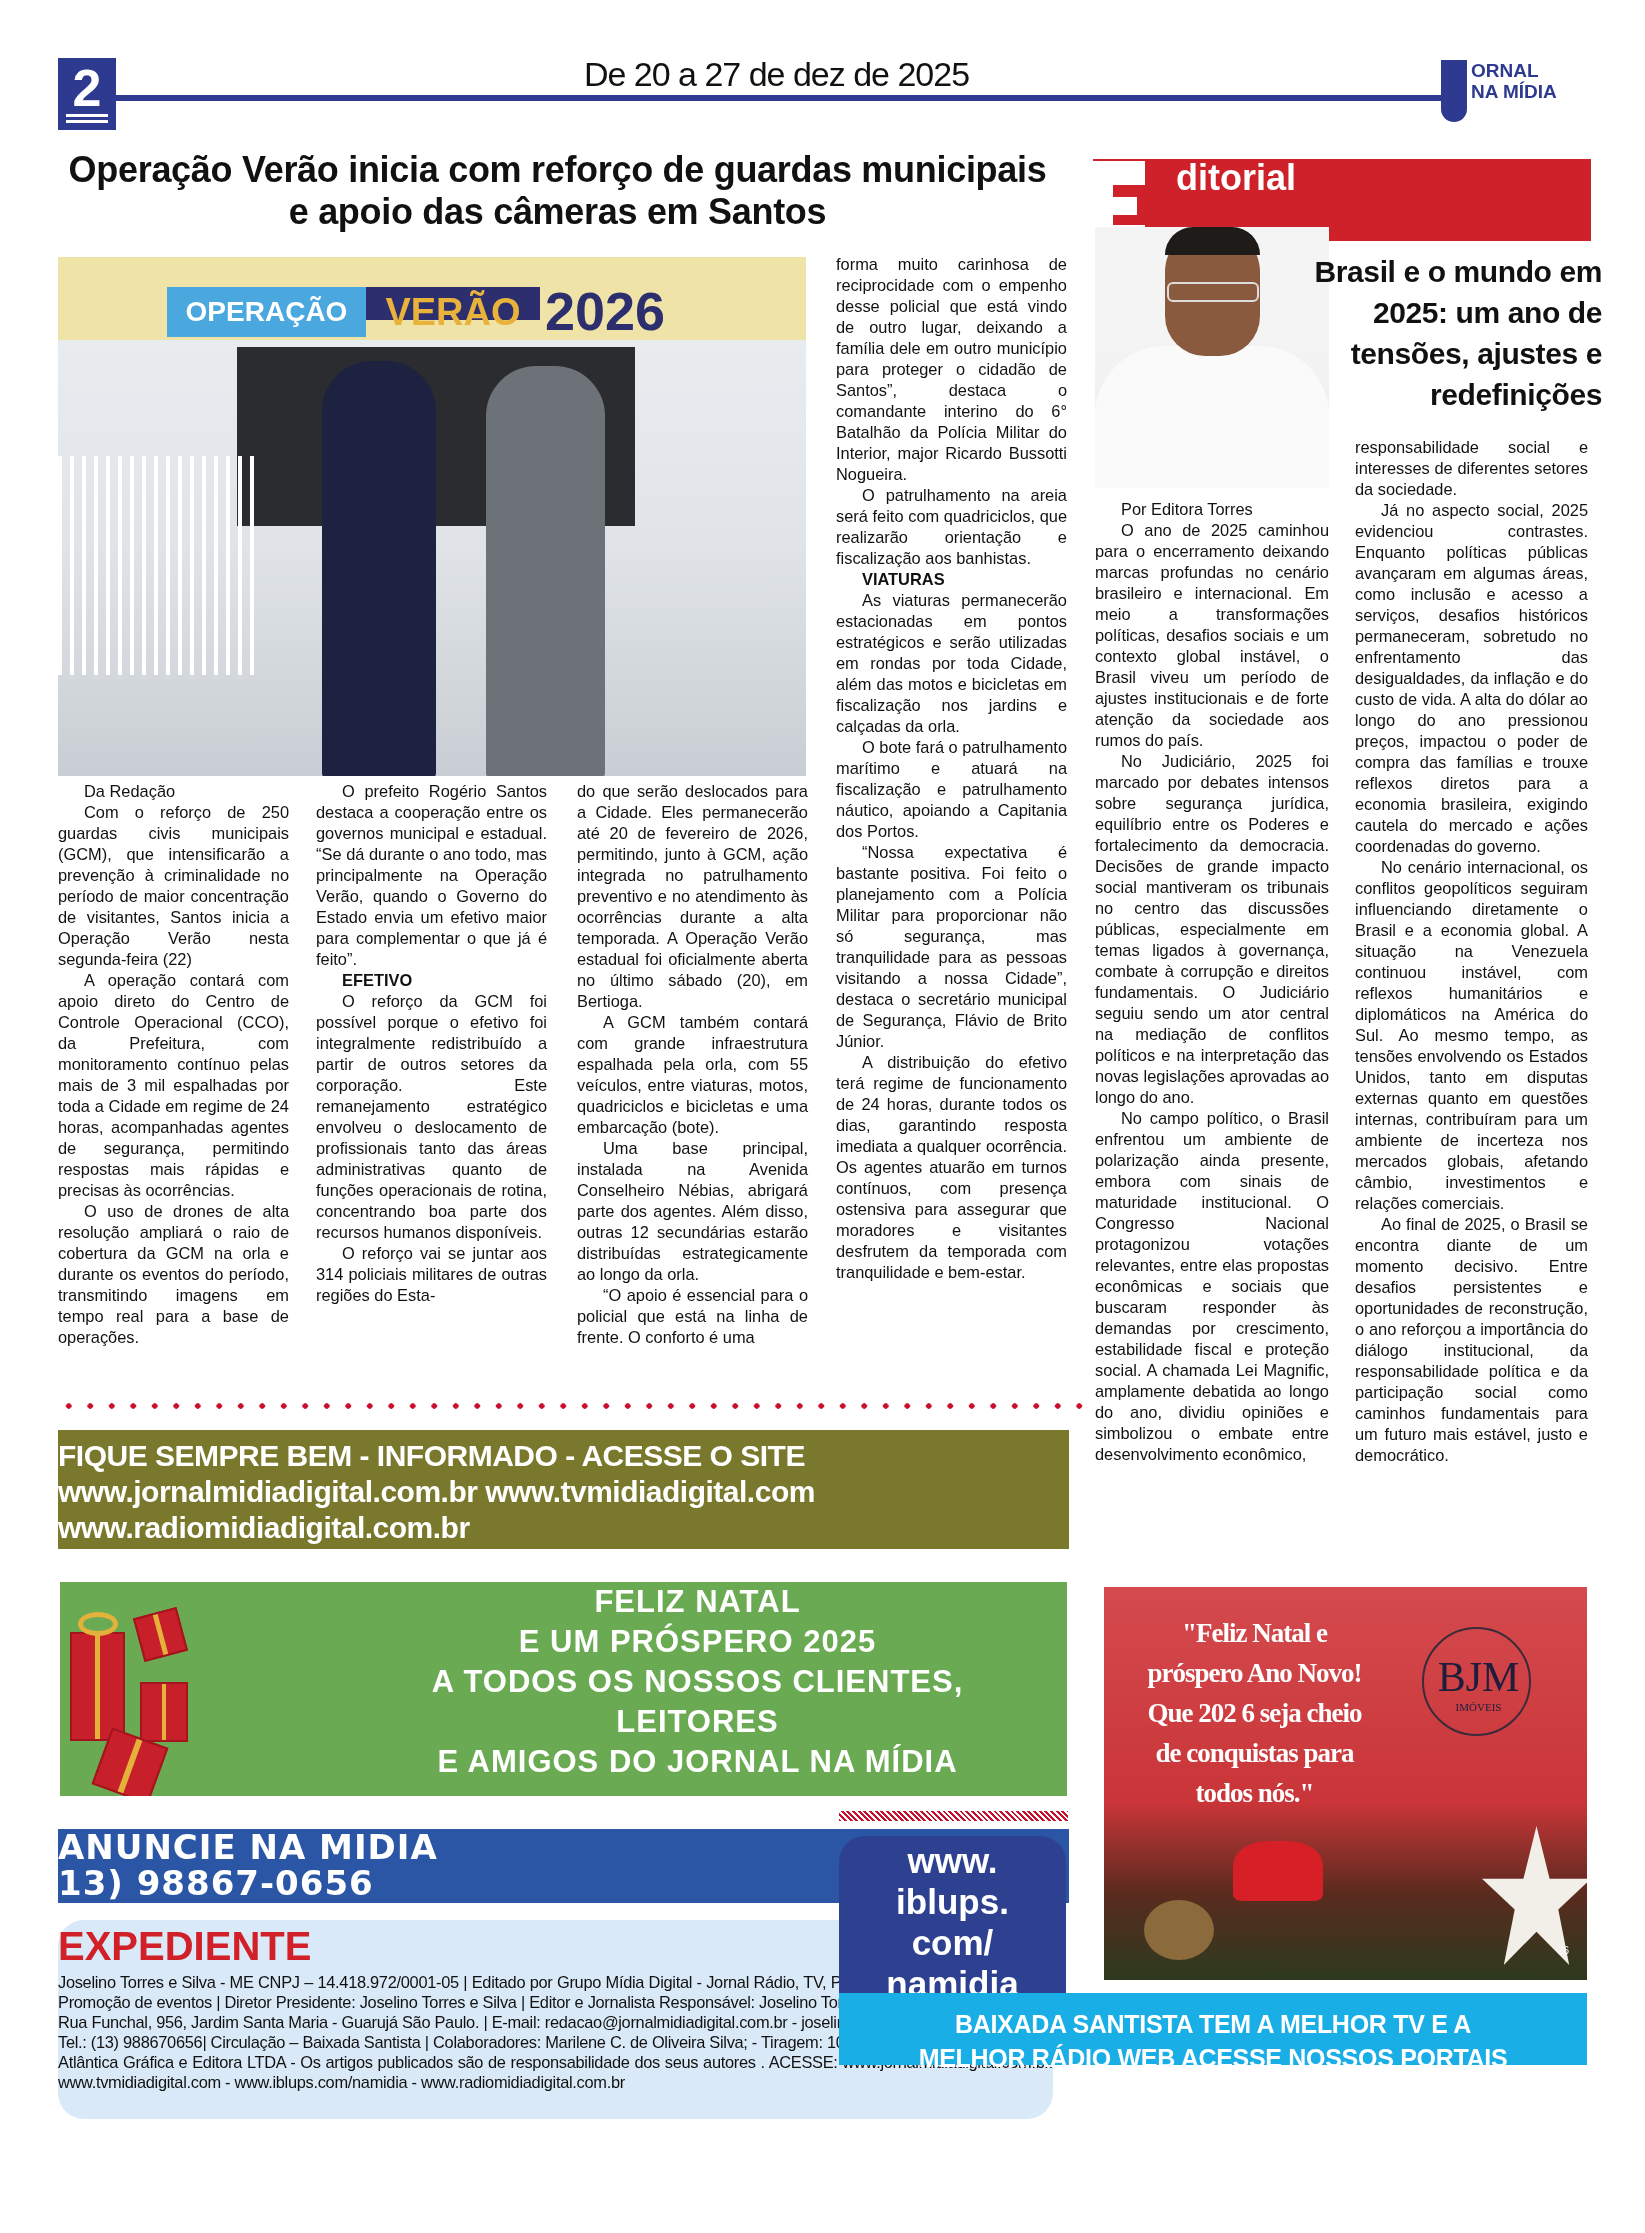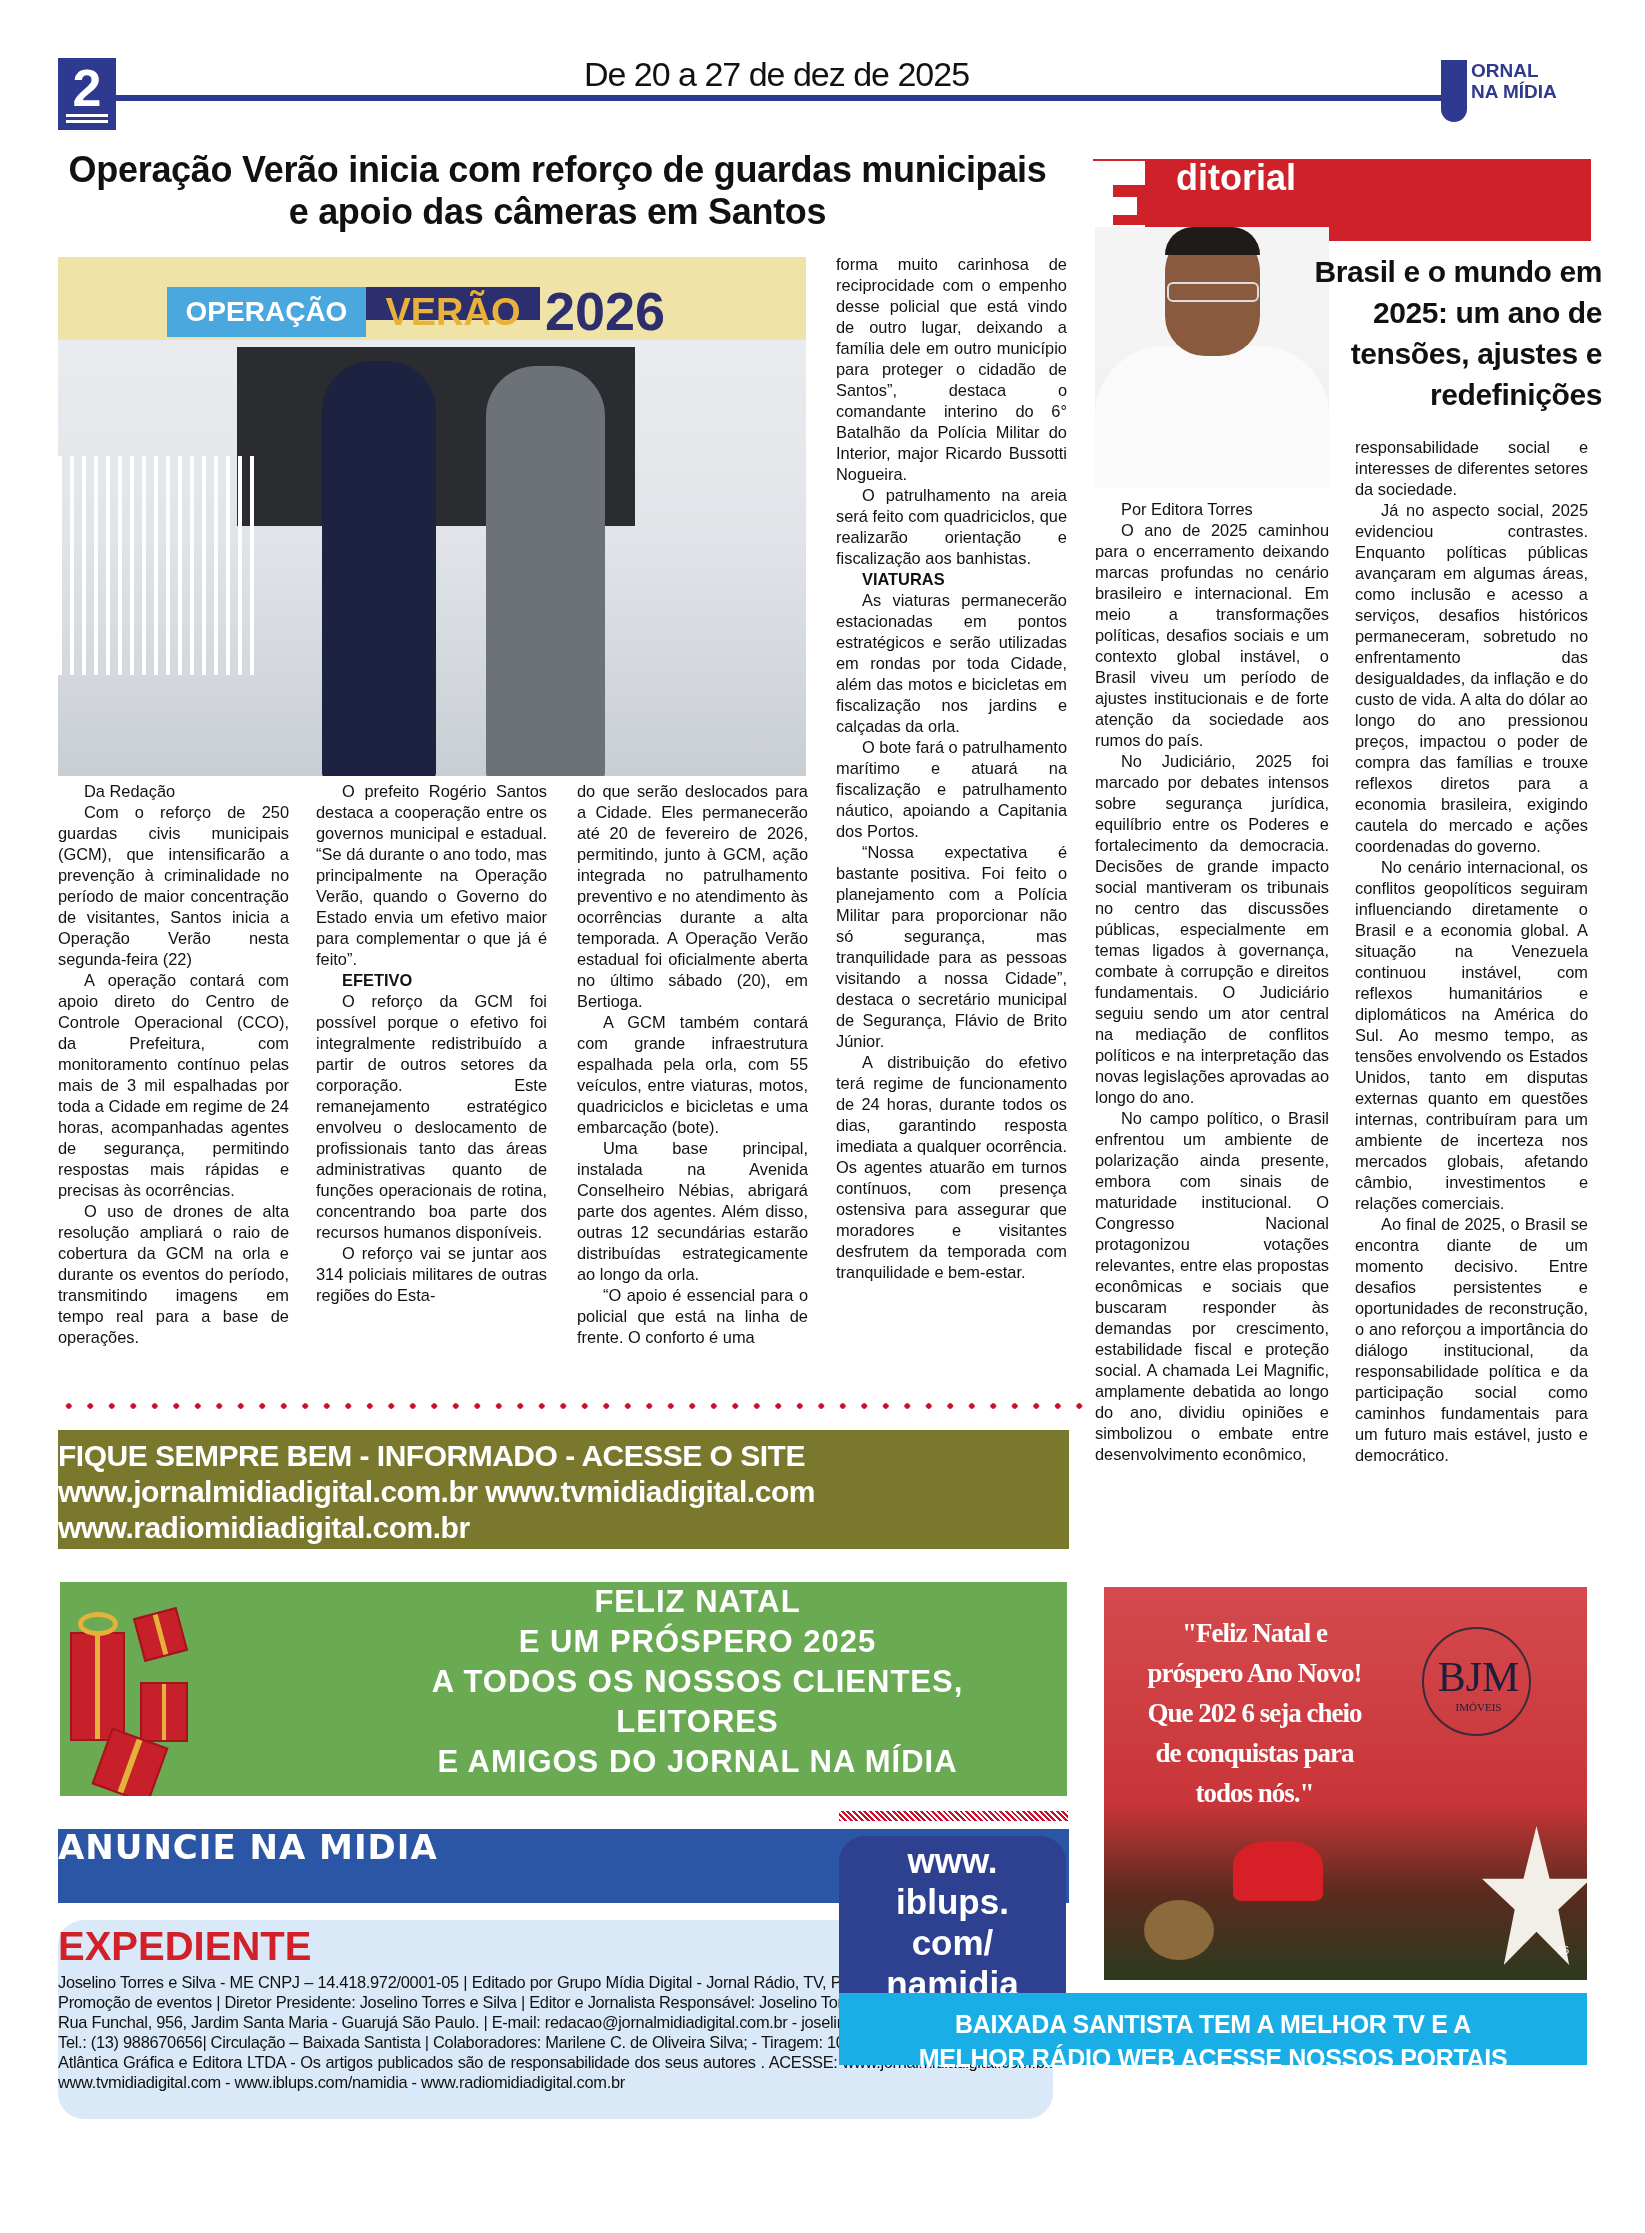--- a/index.html
+++ b/index.html
@@ -169,20 +169,21 @@
     <div>A TODOS OS NOSSOS CLIENTES,</div>
     <div>LEITORES</div>
     <div>E AMIGOS DO JORNAL NA MÍDIA</div>
   </div>
 </div>
 
 <div id="stripes" class="abs"></div>
 
 <div id="anuncie" class="abs">
   <div>ANUNCIE NA MIDIA</div>
+  <div>13) 98867-0656</div>
 </div>
 
 <div id="exped" class="abs">
   <div id="expBox"></div>
   <div id="expTitle">EXPEDIENTE</div>
   <div id="expText">Joselino Torres e Silva -  ME CNPJ – 14.418.972/0001-05 | Editado por Grupo Mídia Digital - Jornal Rádio, TV, Portais de Notícias, Produção e Promoção de eventos | Diretor Presidente: Joselino Torres e Silva  | Editor e Jornalista Responsável: Joselino Torres e Silva MTb -  43.888- SP | Rua Funchal, 956,  Jardim Santa Maria - Guarujá São Paulo. | E-mail: redacao@jornalmidiadigital.com.br - joselino@jornalmidiadigital.com.br – Tel.:  (13) 988670656|   Circulação – Baixada Santista | Colaboradores: Marilene C. de Oliveira Silva; - Tiragem: 10.000 exemplares - Impressão: Atlântica Gráfica e Editora LTDA - Os artigos publicados são de responsabilidade dos seus autores . ACESSE: www.jornalmidiadigital.com.br.  www.tvmidiadigital.com -  www.iblups.com/namidia - www.radiomidiadigital.com.br</div>
 </div>
 
 <div id="iblups" class="abs">
   <div>www.</div>

